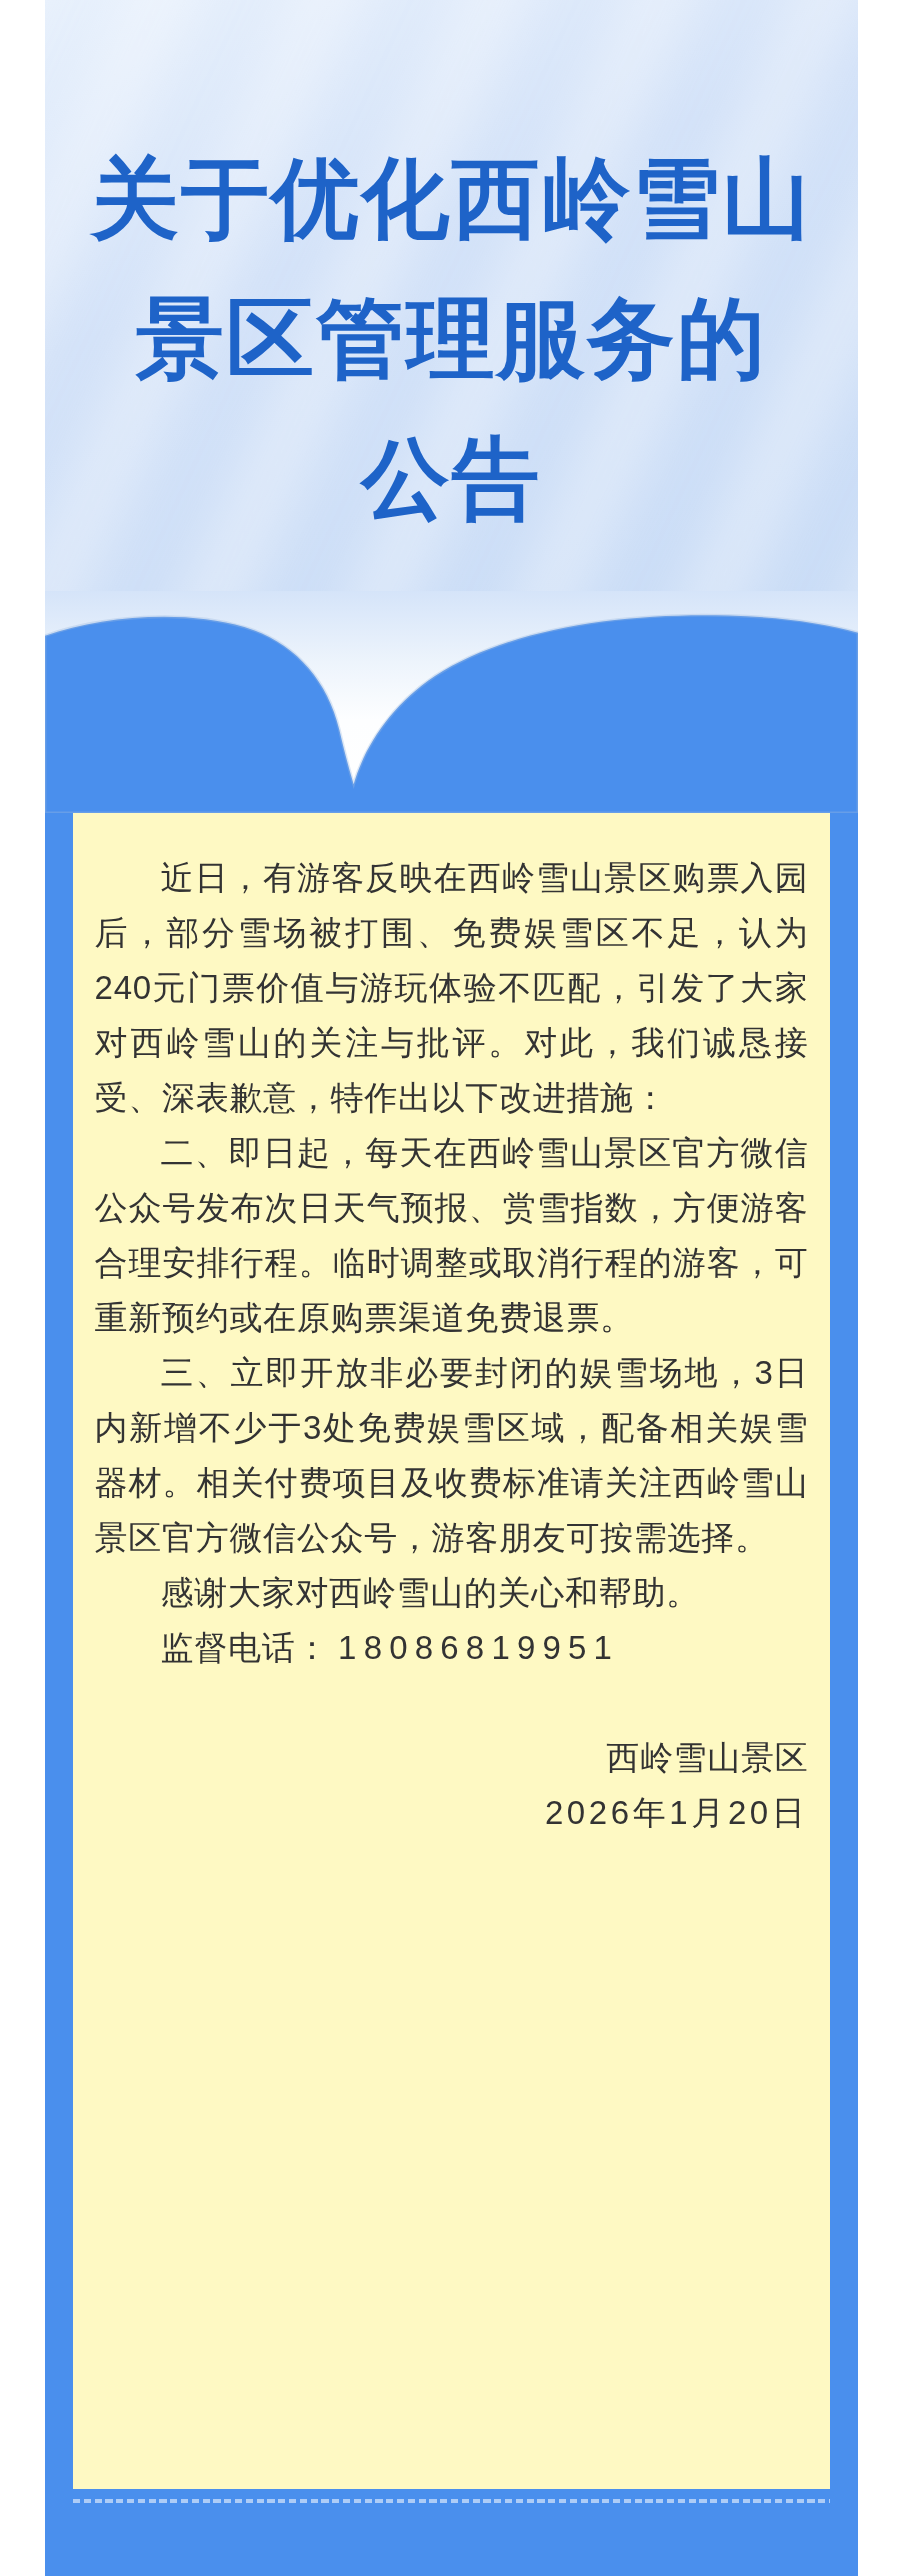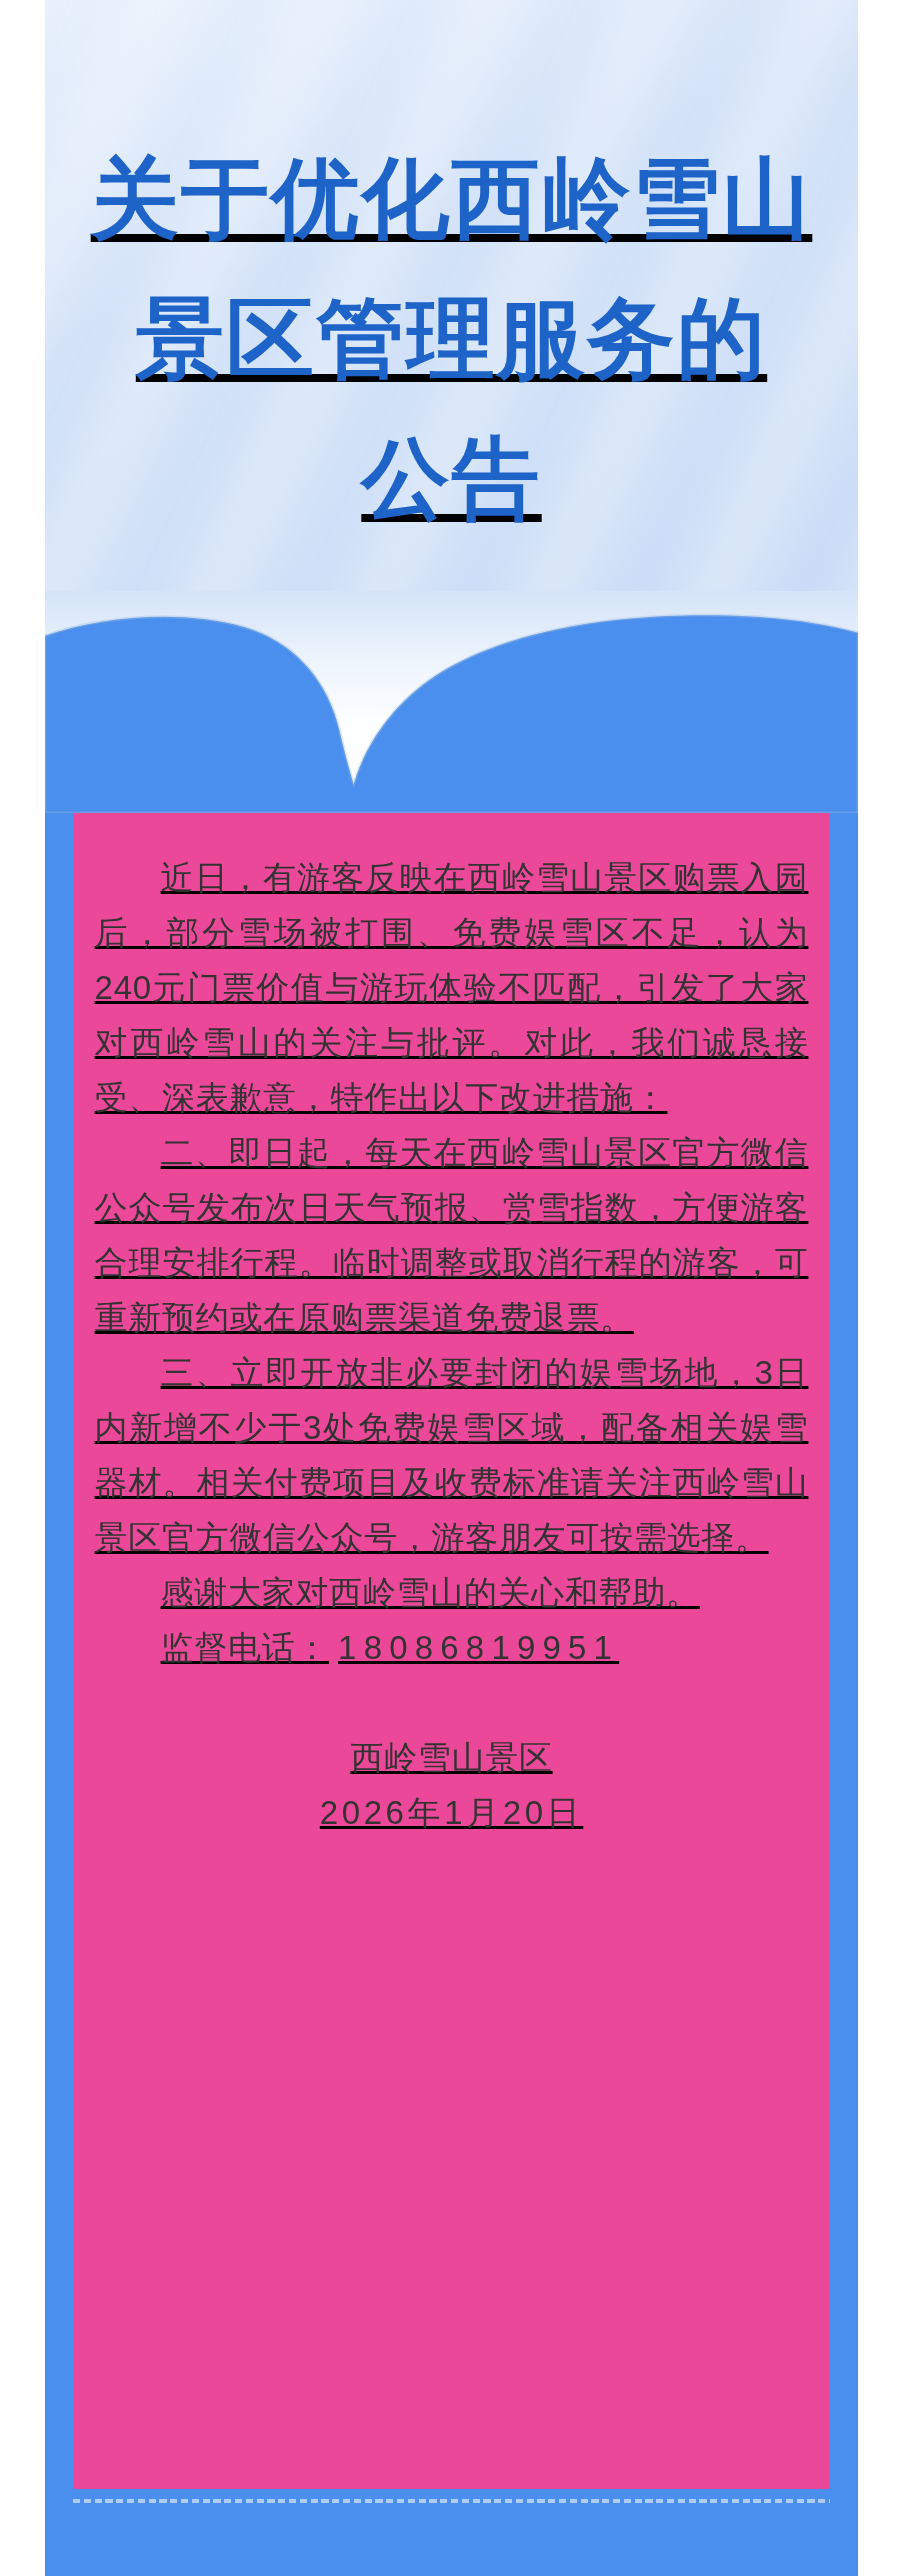--- a/index.html
+++ b/index.html
@@ -15,21 +15,20 @@
     background: #ffffff;
     overflow: hidden;
   }
   .poster {
     position: absolute;
     left: 45px;
     top: 0;
     width: 813px;
     height: 2576px;
     overflow: hidden;
-    text-decoration: underline;
   }
   
   .sky {
     position: relative;
     width: 100%;
     height: 591px;
     background: linear-gradient(160deg, #e7f0fc 0%, #d3e2f8 40%, #c9dcf6 100%);
     overflow: hidden;
   }
   .rays {
@@ -78,21 +77,21 @@
     width: 100%;
     height: 1763px;
     background: #4a8fed;
   }
   .card {
     box-sizing: border-box;
     width: 757px;
     height: 1676px;
     margin: 0 28px;
     padding: 37px 21.6px 0 21.6px;
-    background: #ec4899;
+    background: #fef9c3;
     color: #333333;
     font-size: 33px;
     line-height: 55px;
     letter-spacing: 0.7px;
     text-align: justify;
     text-justify: inter-ideograph;
   }
   .card p {
     margin: 0;
     text-indent: 2em;
@@ -100,21 +99,20 @@
   .phone-number {
     letter-spacing: 7.2px;
     margin-left: 9px;
   }
   .sig-block {
     margin-top: 55px;
     text-align: right;
   }
   .sig-block p {
     text-indent: 0;
-    text-align: center;
   }
   .date {
     letter-spacing: 3.6px;
   }
   
   .footer {
     box-sizing: border-box;
     width: 100%;
     height: 87px;
     padding-top: 10px;

